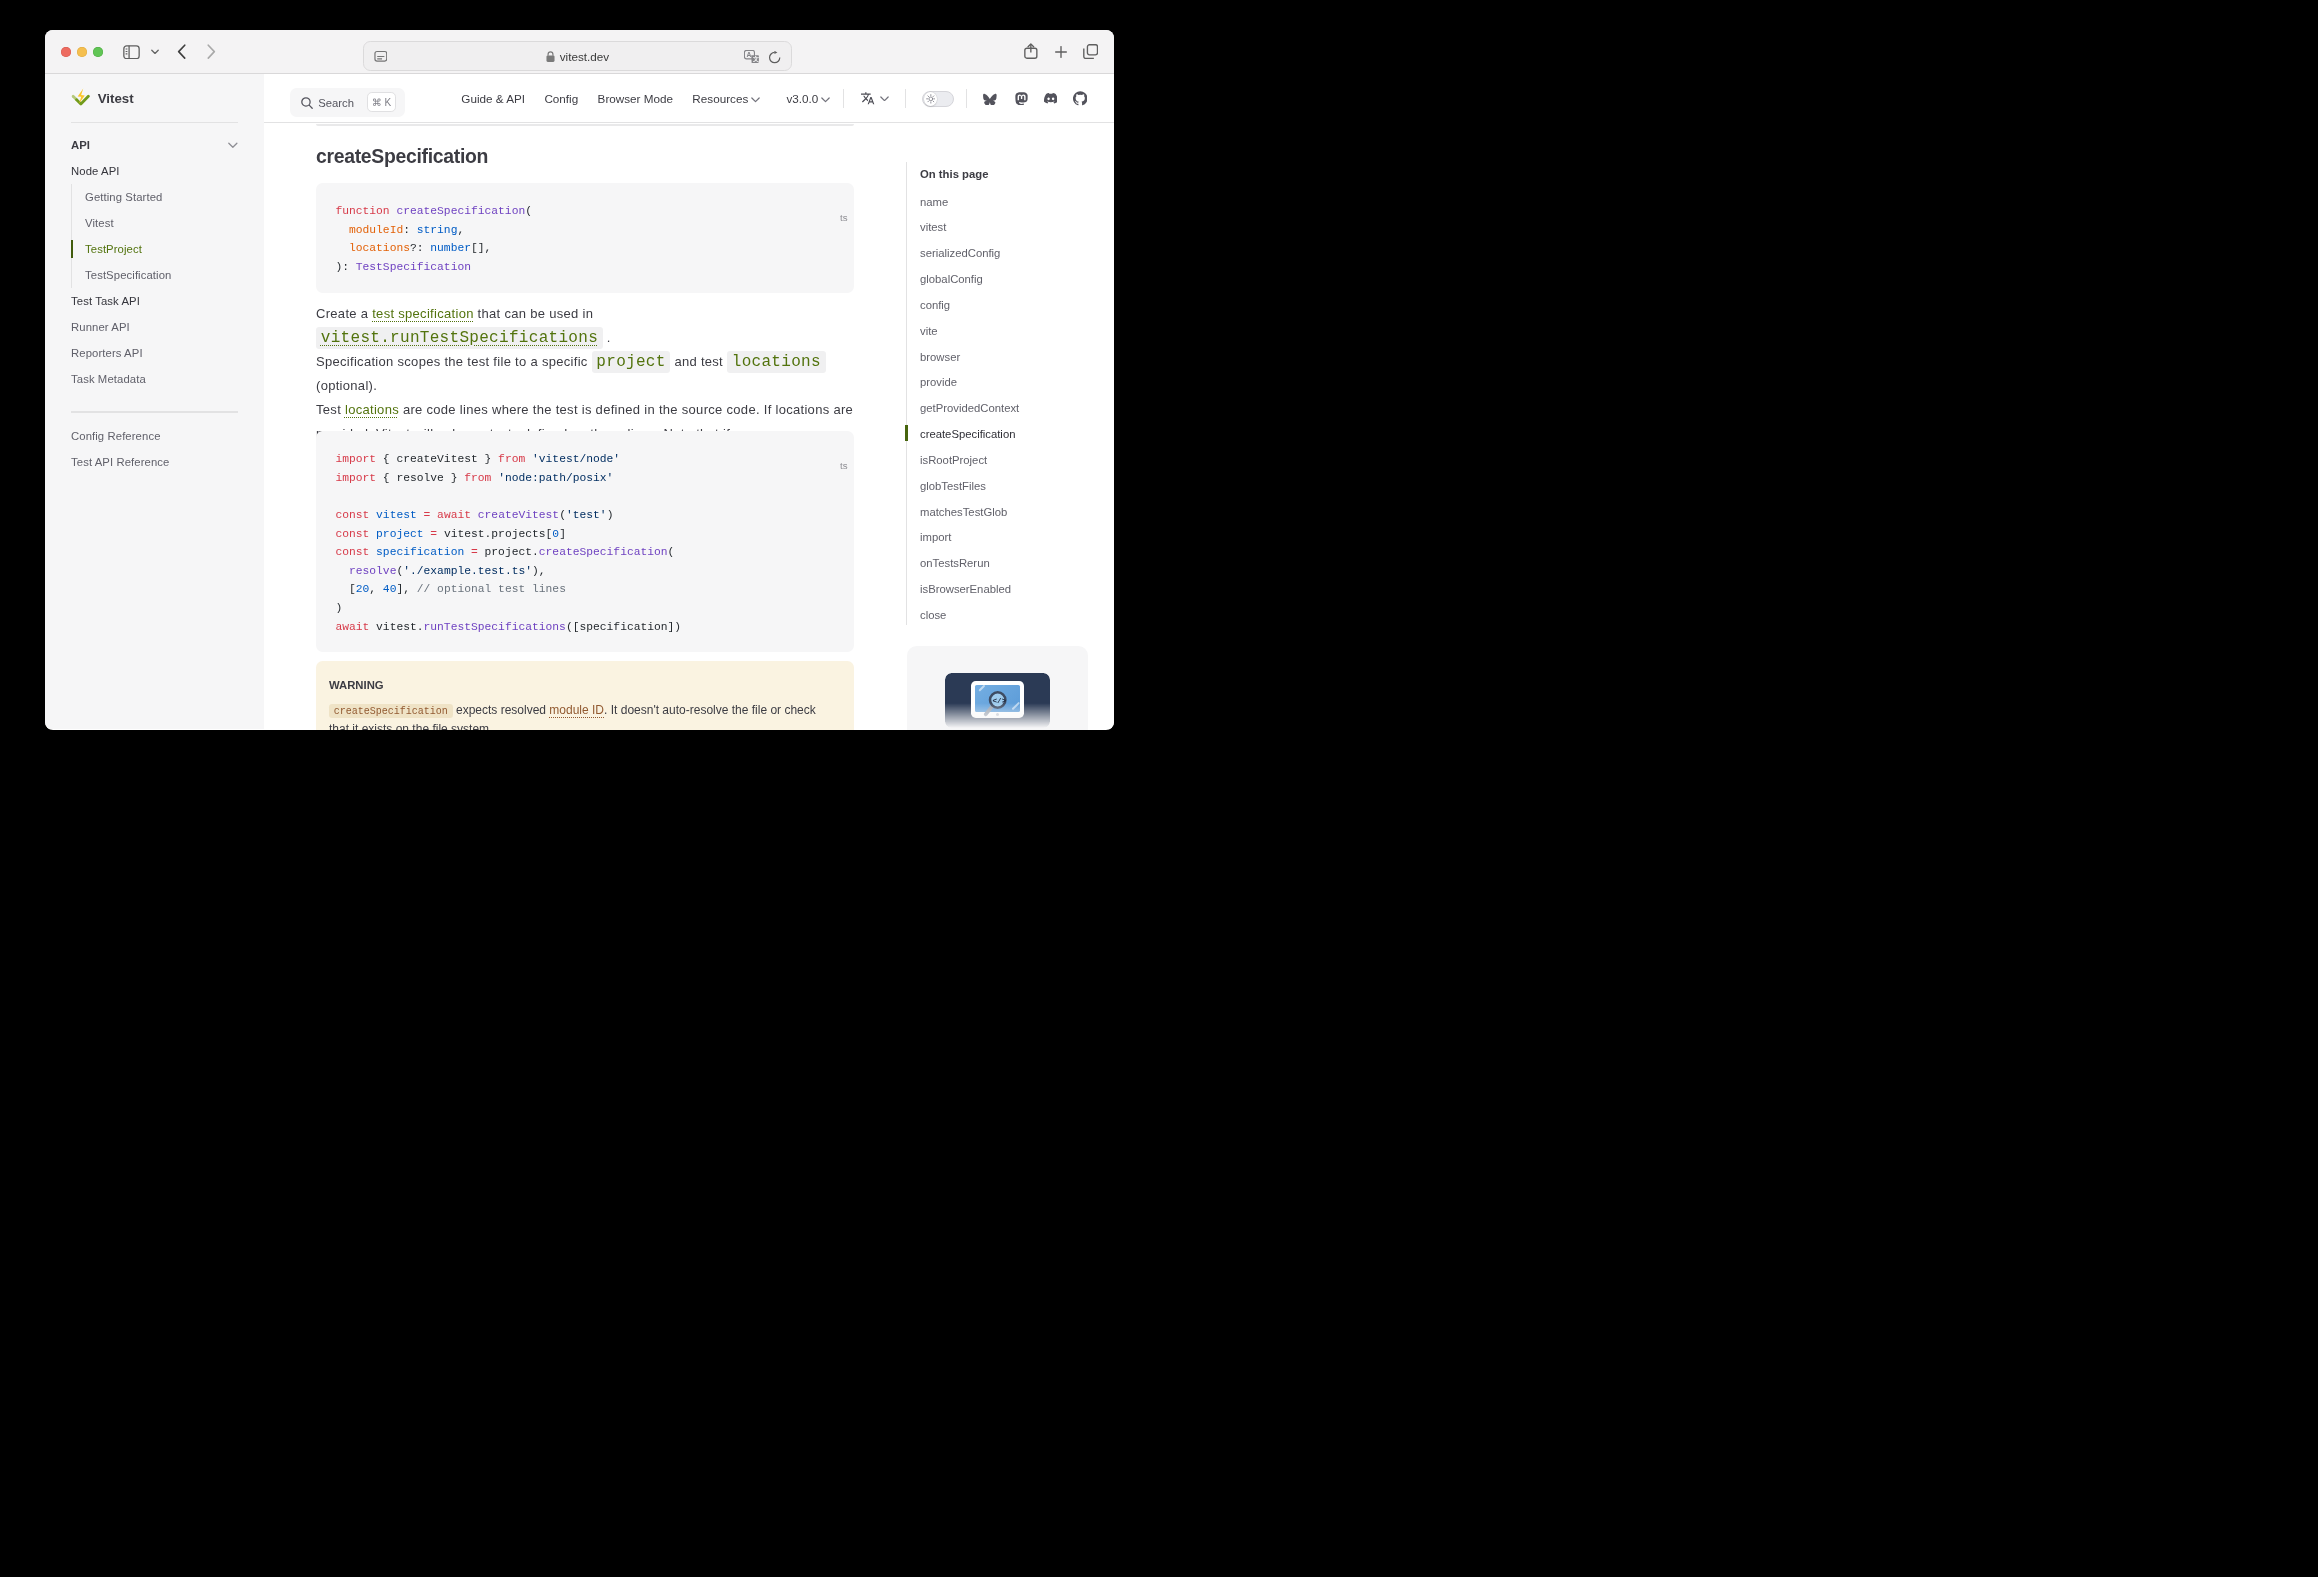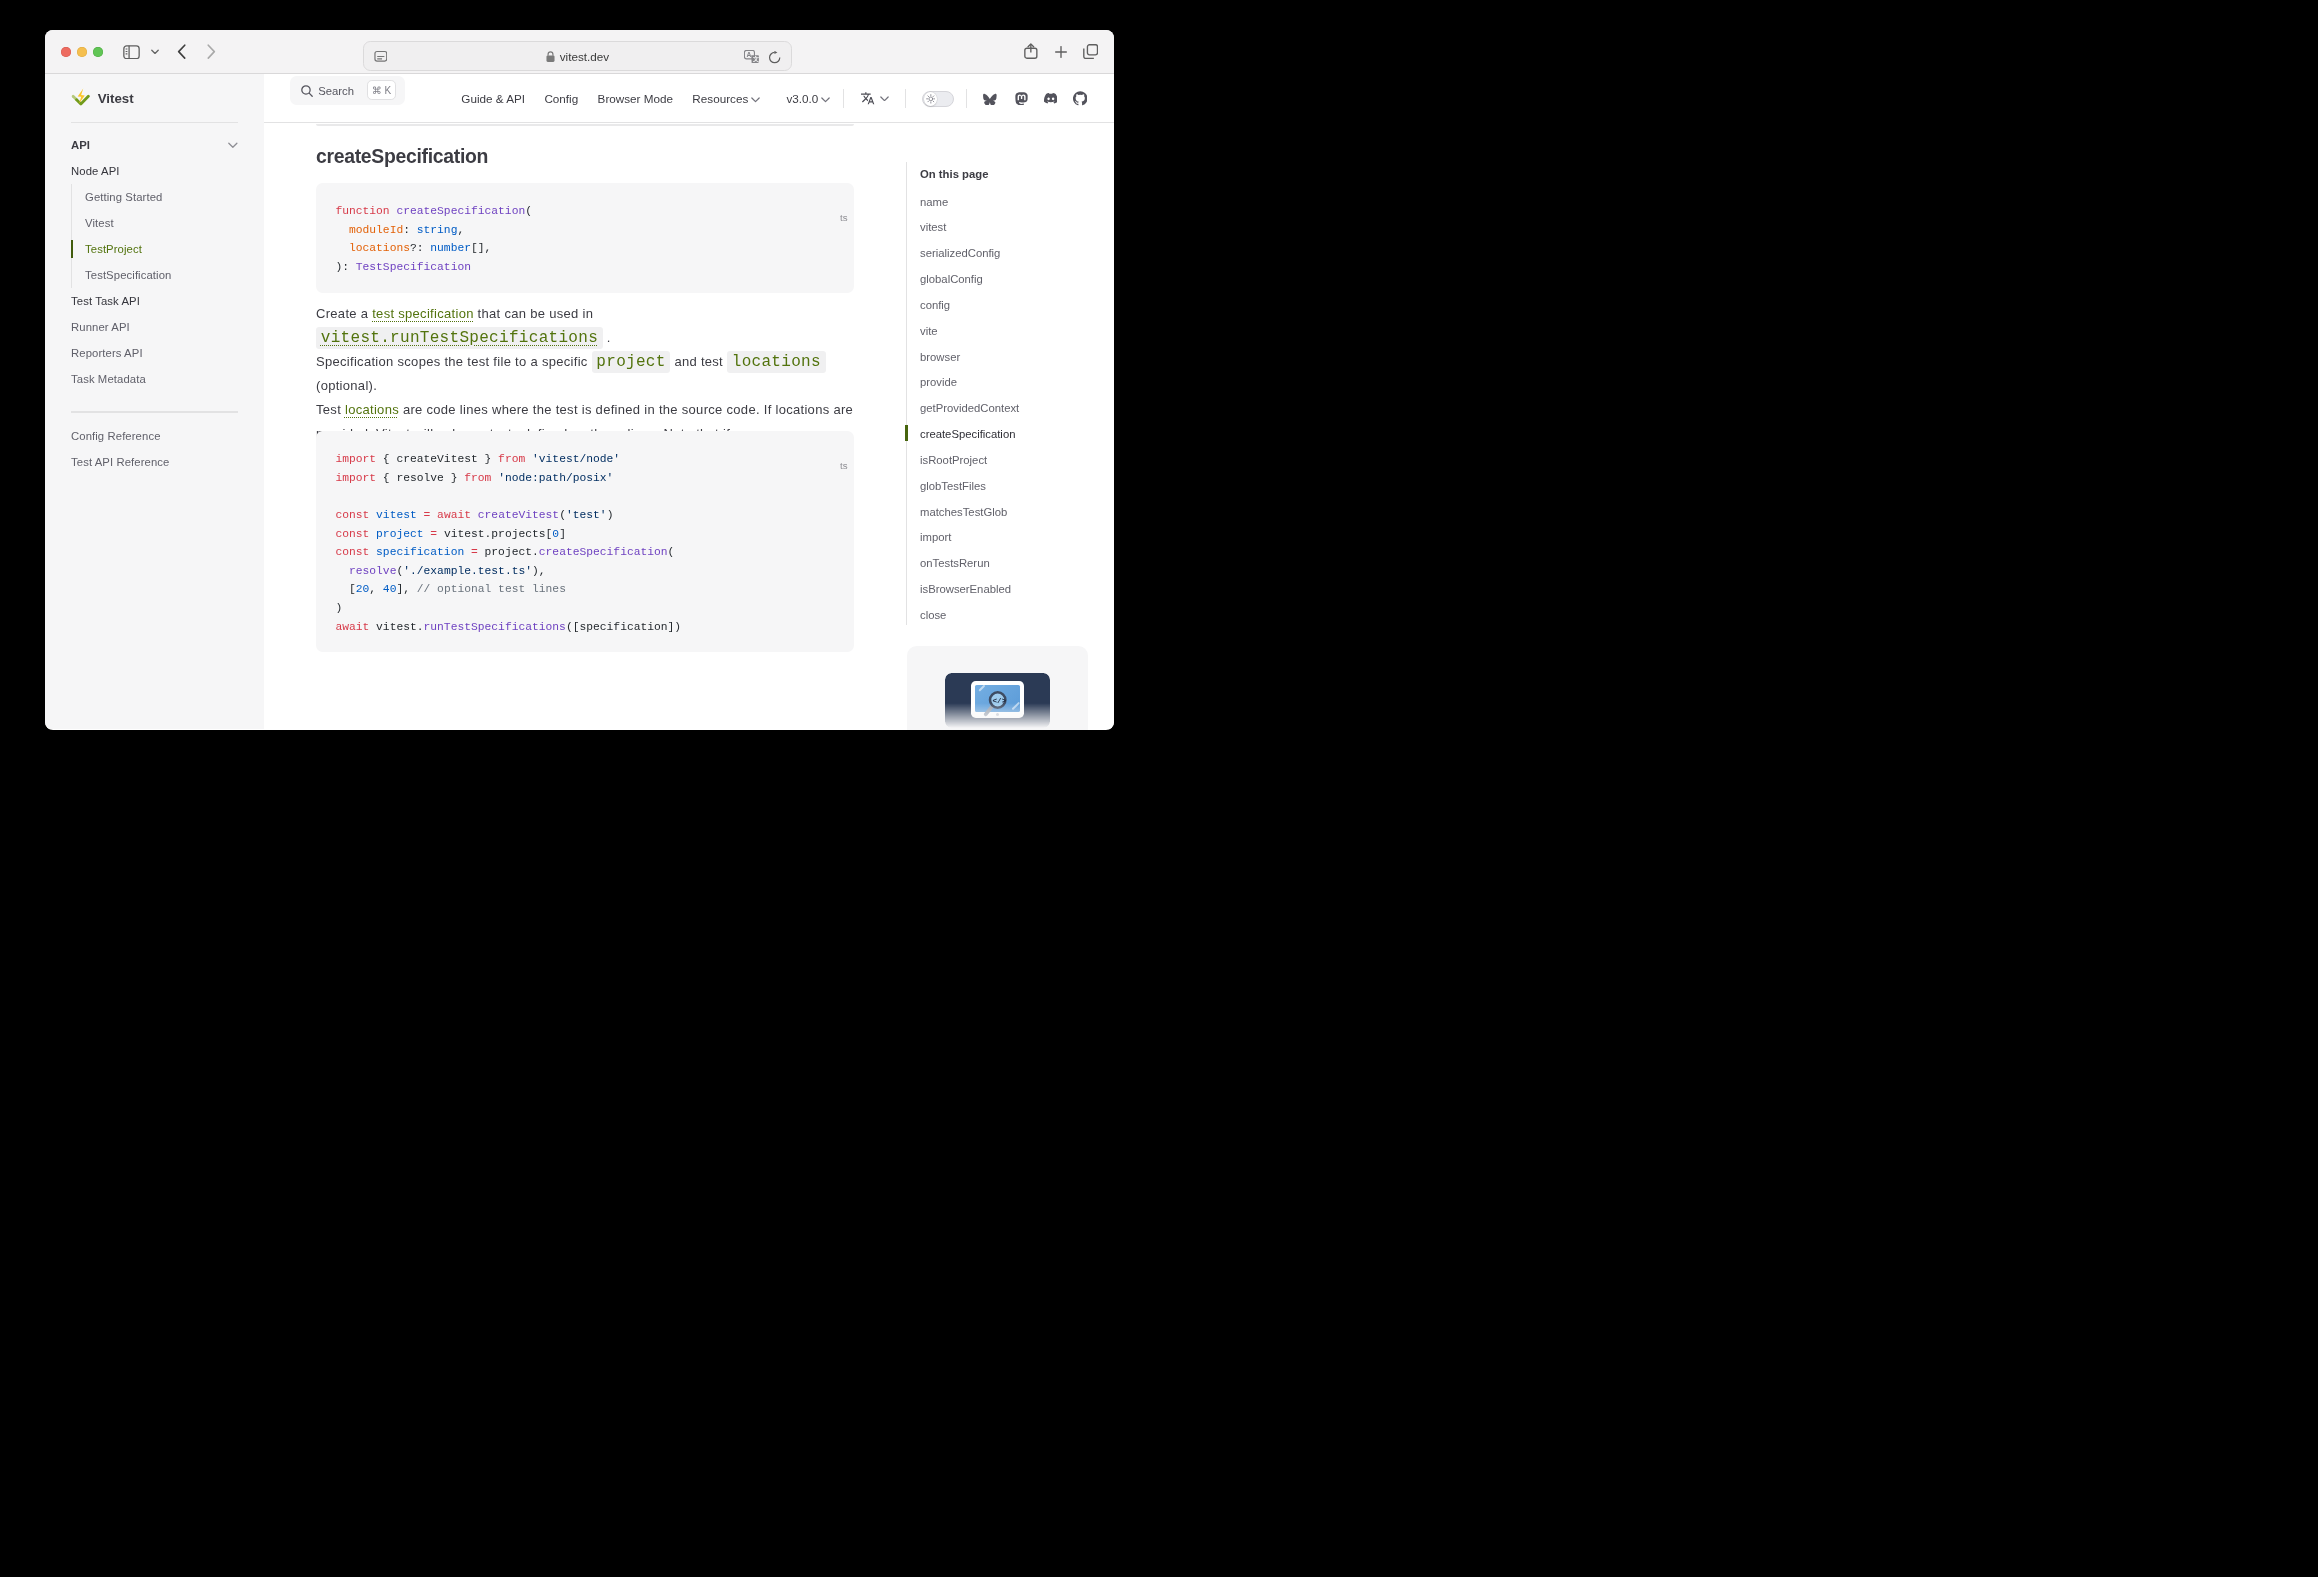--- a/index.html
+++ b/index.html
@@ -25,21 +25,21 @@
 .sb-sep { border-top:0.8px solid #e2e2e3; }
 .sb-title { display:flex; align-items:center; justify-content:space-between; font-size:11.3px; font-weight:700; color:#3c3c43; height:26px; }
 .sb-item { font-size:11.3px; font-weight:500; color:#60606a; height:26px; display:flex; align-items:center; letter-spacing:0.1px; }
 .sb-item.sec { font-weight:500; color:#35353c; letter-spacing:0.1px; }
 .sb-ind { border-left:0.8px solid #e2e2e3; padding-left:13px; }
 .sb-ind .sb-item.active { color:#52730d; position:relative; }
 .sb-ind { position:relative; }
 .mark { position:absolute; left:-14px; top:4px; width:2px; height:18px; background:#415c0d; }
 
 .nav { position:relative; height:49px; border-bottom:0.8px solid #e2e2e3; }
-.search { position:absolute; left:26px; top:2px; width:115px; height:29px; background:#f6f6f7; border-radius:6.5px; display:flex; align-items:center; }
+.search { position:absolute; left:26px; top:14px; width:115px; height:29px; background:#f6f6f7; border-radius:6.5px; display:flex; align-items:center; }
 .search .txt { color:#55555e; font-size:11.3px; margin-left:5.7px; }
 .kbd { position:absolute; right:9px; top:4.4px; width:29px; height:19.4px; background:#fff; border:0.8px solid #e0e0e2; border-radius:4.8px; font-size:10px; color:#7e7e86; display:flex; align-items:center; justify-content:center; }
 .navlinks { position:absolute; right:0; top:0; height:49px; display:flex; align-items:center; }
 .nl { font-size:11.7px; font-weight:500; color:#3c3c43; }
 .nav-sep { width:0.8px; height:19.4px; background:#e2e2e3; }
 .chev { display:inline-block; margin-left:3.2px; }
 
 .switch { width:32px; height:16px; border-radius:8px; background:#ebecf0; border:0.8px solid #d5d5da; position:relative; }
 .switch .knob { position:absolute; left:0.4px; top:0.4px; width:13.7px; height:13.7px; background:#fff; border-radius:50%; box-shadow:0 0 0 0.4px rgba(0,0,0,.08), 0 0.8px 1.6px rgba(0,0,0,.12); display:flex; align-items:center; justify-content:center; }
 
@@ -246,20 +246,24 @@
           <pre><span class="k">import</span> { createVitest } <span class="k">from</span> <span class="s">'vitest/node'</span>
 <span class="k">import</span> { resolve } <span class="k">from</span> <span class="s">'node:path/posix'</span>
 
 <span class="k">const</span> <span class="ty">vitest</span> <span class="k">=</span> <span class="k">await</span> <span class="f">createVitest</span>(<span class="s">'test'</span>)
 <span class="k">const</span> <span class="ty">project</span> <span class="k">=</span> vitest.projects[<span class="ty">0</span>]
 <span class="k">const</span> <span class="ty">specification</span> <span class="k">=</span> project.<span class="f">createSpecification</span>(
   <span class="f">resolve</span>(<span class="s">'./example.test.ts'</span>),
   [<span class="ty">20</span>, <span class="ty">40</span>], <span class="c">// optional test lines</span>
 )
 <span class="k">await</span> vitest.<span class="f">runTestSpecifications</span>([specification])</pre>
+        </div>
+        <div class="warning">
+          <div class="wt">WARNING</div>
+          <p><code class="wc">createSpecification</code> expects resolved <a class="wlnk">module ID</a>. It doesn't auto-resolve the file or check<br>that it exists on the file system.</p>
         </div>
       </div>
       <div class="outline">
         <div class="bar"></div>
         <div class="ol-mark"></div>
         <div class="ol-head">On this page</div>
         <div class="ol-item" style="top:115px">name</div>
         <div class="ol-item" style="top:140px">vitest</div>
         <div class="ol-item" style="top:166px">serializedConfig</div>
         <div class="ol-item" style="top:192px">globalConfig</div>

